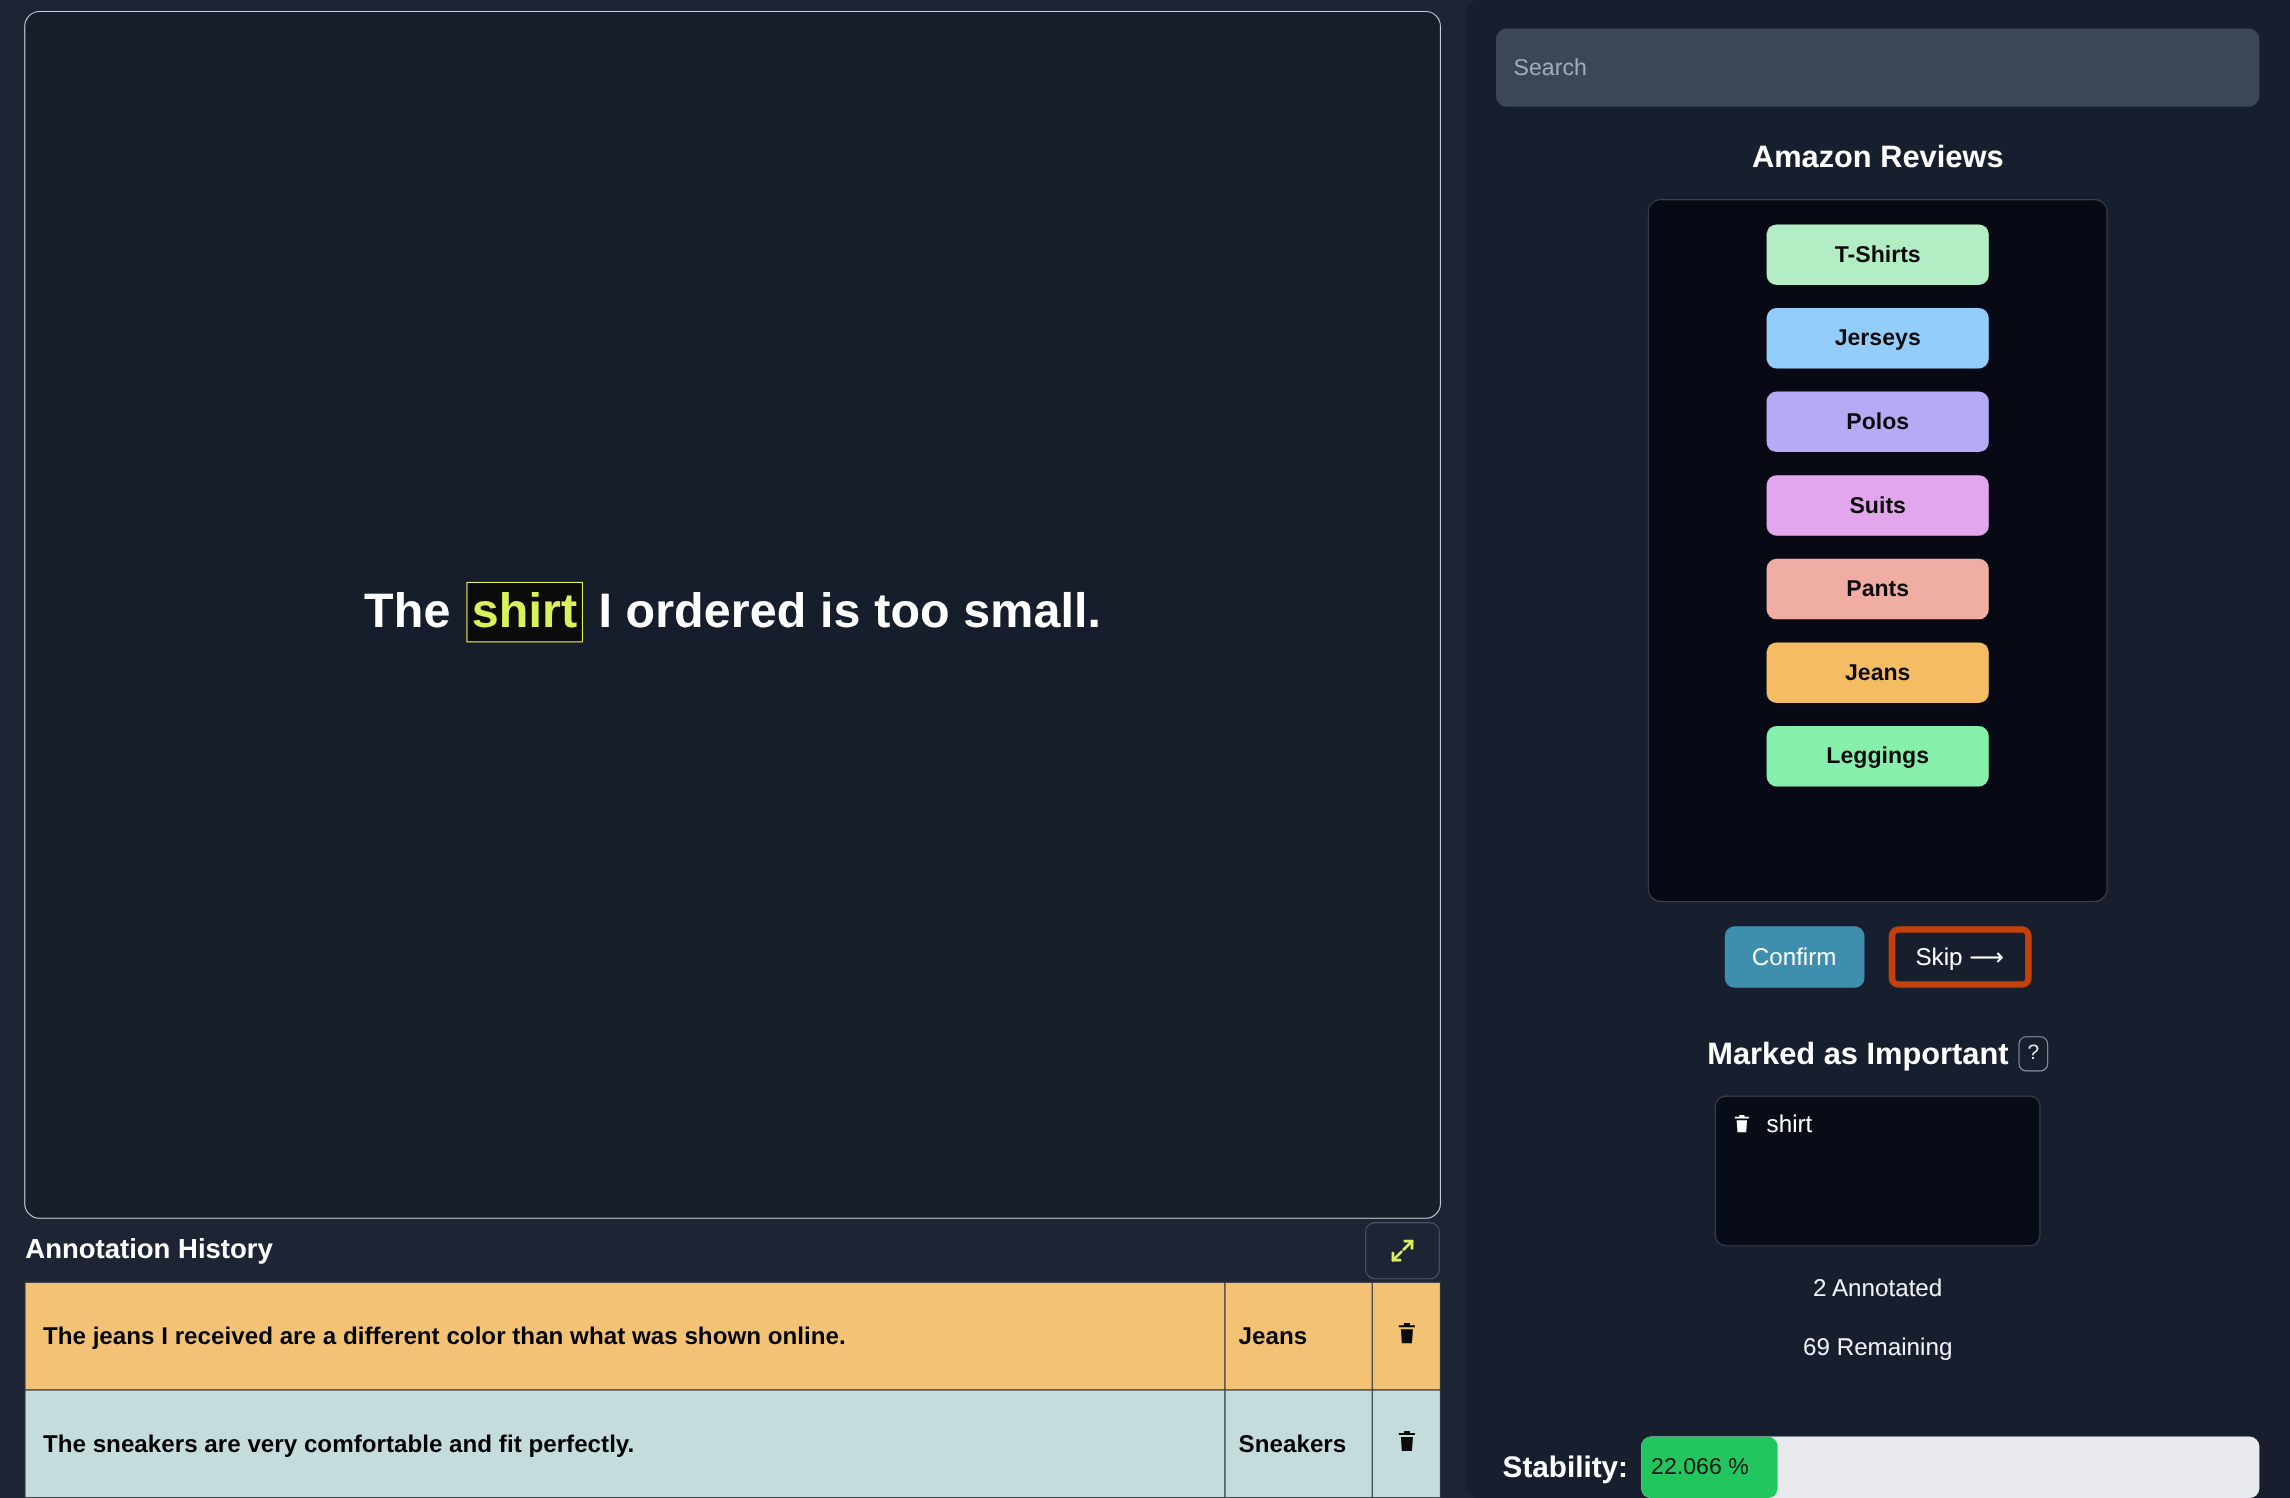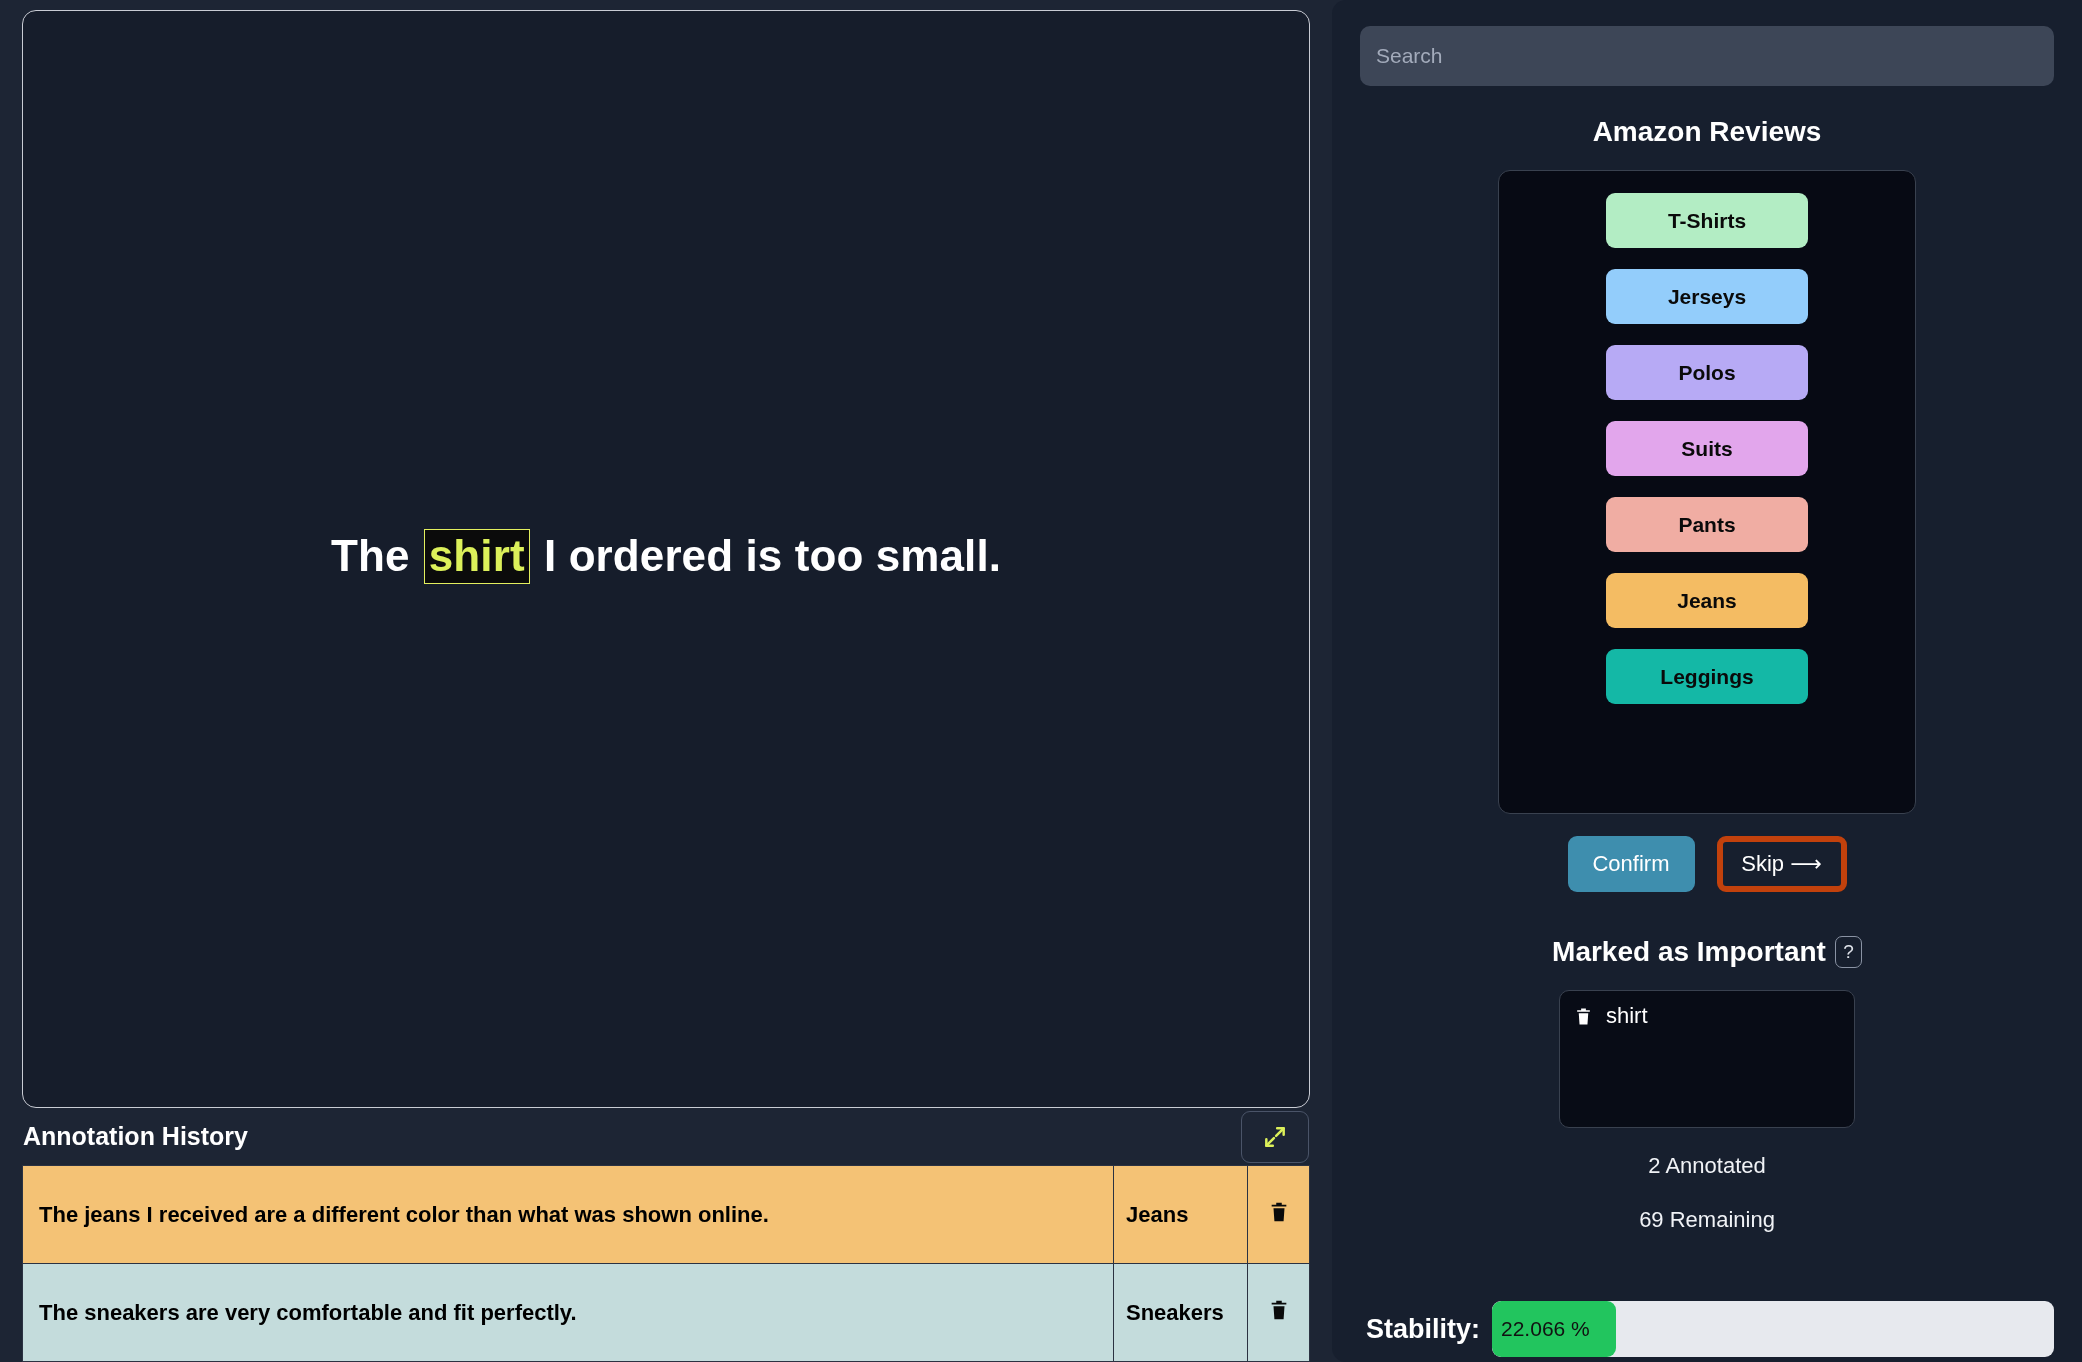--- a/index.html
+++ b/index.html
@@ -116,21 +116,21 @@
     background: #171f2e;
     border-radius: 14px 0 0 14px;
     padding: 26px 28px 0 28px;
     display: flex;
     flex-direction: column;
     align-items: center;
   }
 
   .search-input {
     width: 100%;
-    height: 60px;
+    height: 72px;
     background: #3d4657;
     border: none;
     border-radius: 10px;
     padding: 0 16px;
     font-size: 21px;
     font-family: "Liberation Sans", sans-serif;
     color: #fdba74;
     outline: none;
   }
   .search-input::placeholder { color: #a3abbb; }
@@ -340,21 +340,21 @@
 
   <div class="panel-title">Amazon Reviews</div>
 
   <div class="category-scroll">
     <button class="category-btn" style="background:#b3edc4">T-Shirts</button>
     <button class="category-btn" style="background:#93cdfb">Jerseys</button>
     <button class="category-btn" style="background:#b7aaf5">Polos</button>
     <button class="category-btn" style="background:#e2a6ec">Suits</button>
     <button class="category-btn" style="background:#f0ada3">Pants</button>
     <button class="category-btn" style="background:#f4bc63">Jeans</button>
-    <button class="category-btn" style="background:#14b8a6">Leggings</button>
+    <button class="category-btn" style="background:#86efac">Leggings</button>
   </div>
 
   <div class="action-row">
     <button class="confirm-btn">Confirm</button>
     <button class="skip-btn">Skip ⟶</button>
   </div>
 
   <div class="section-head">
     <div class="section-head-title">Marked as Important</div>
     <div class="help-badge">?</div>

